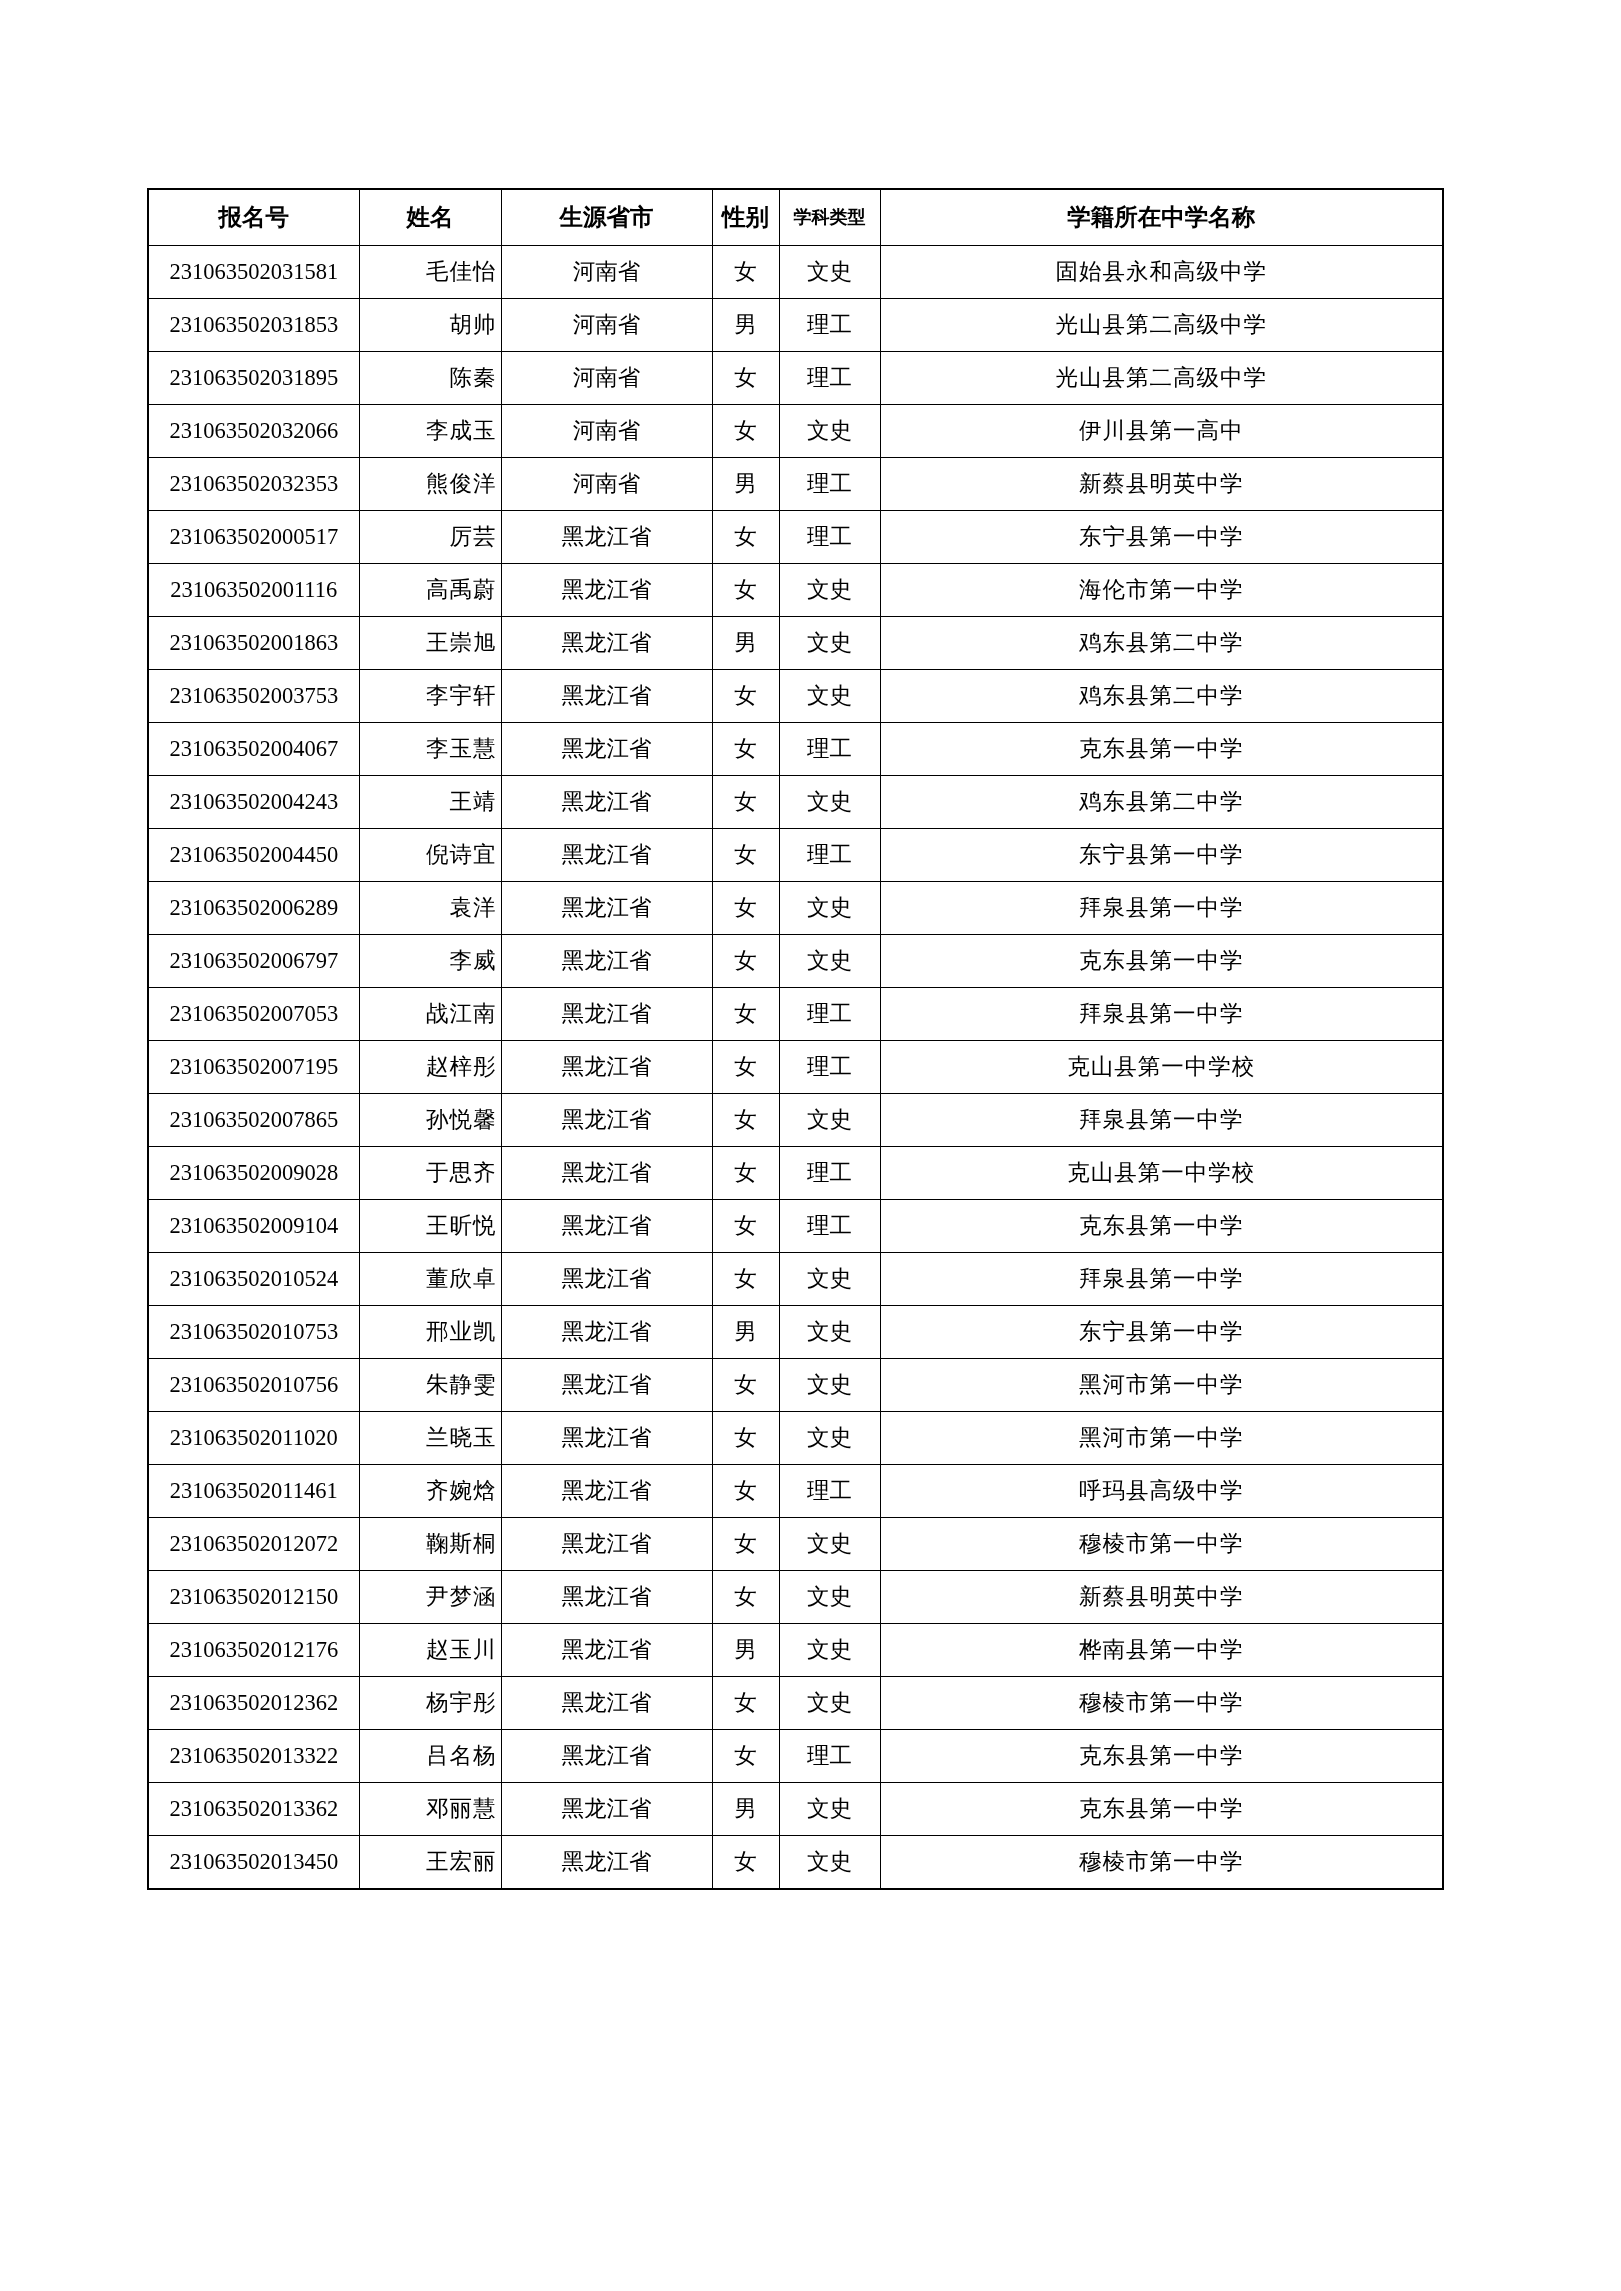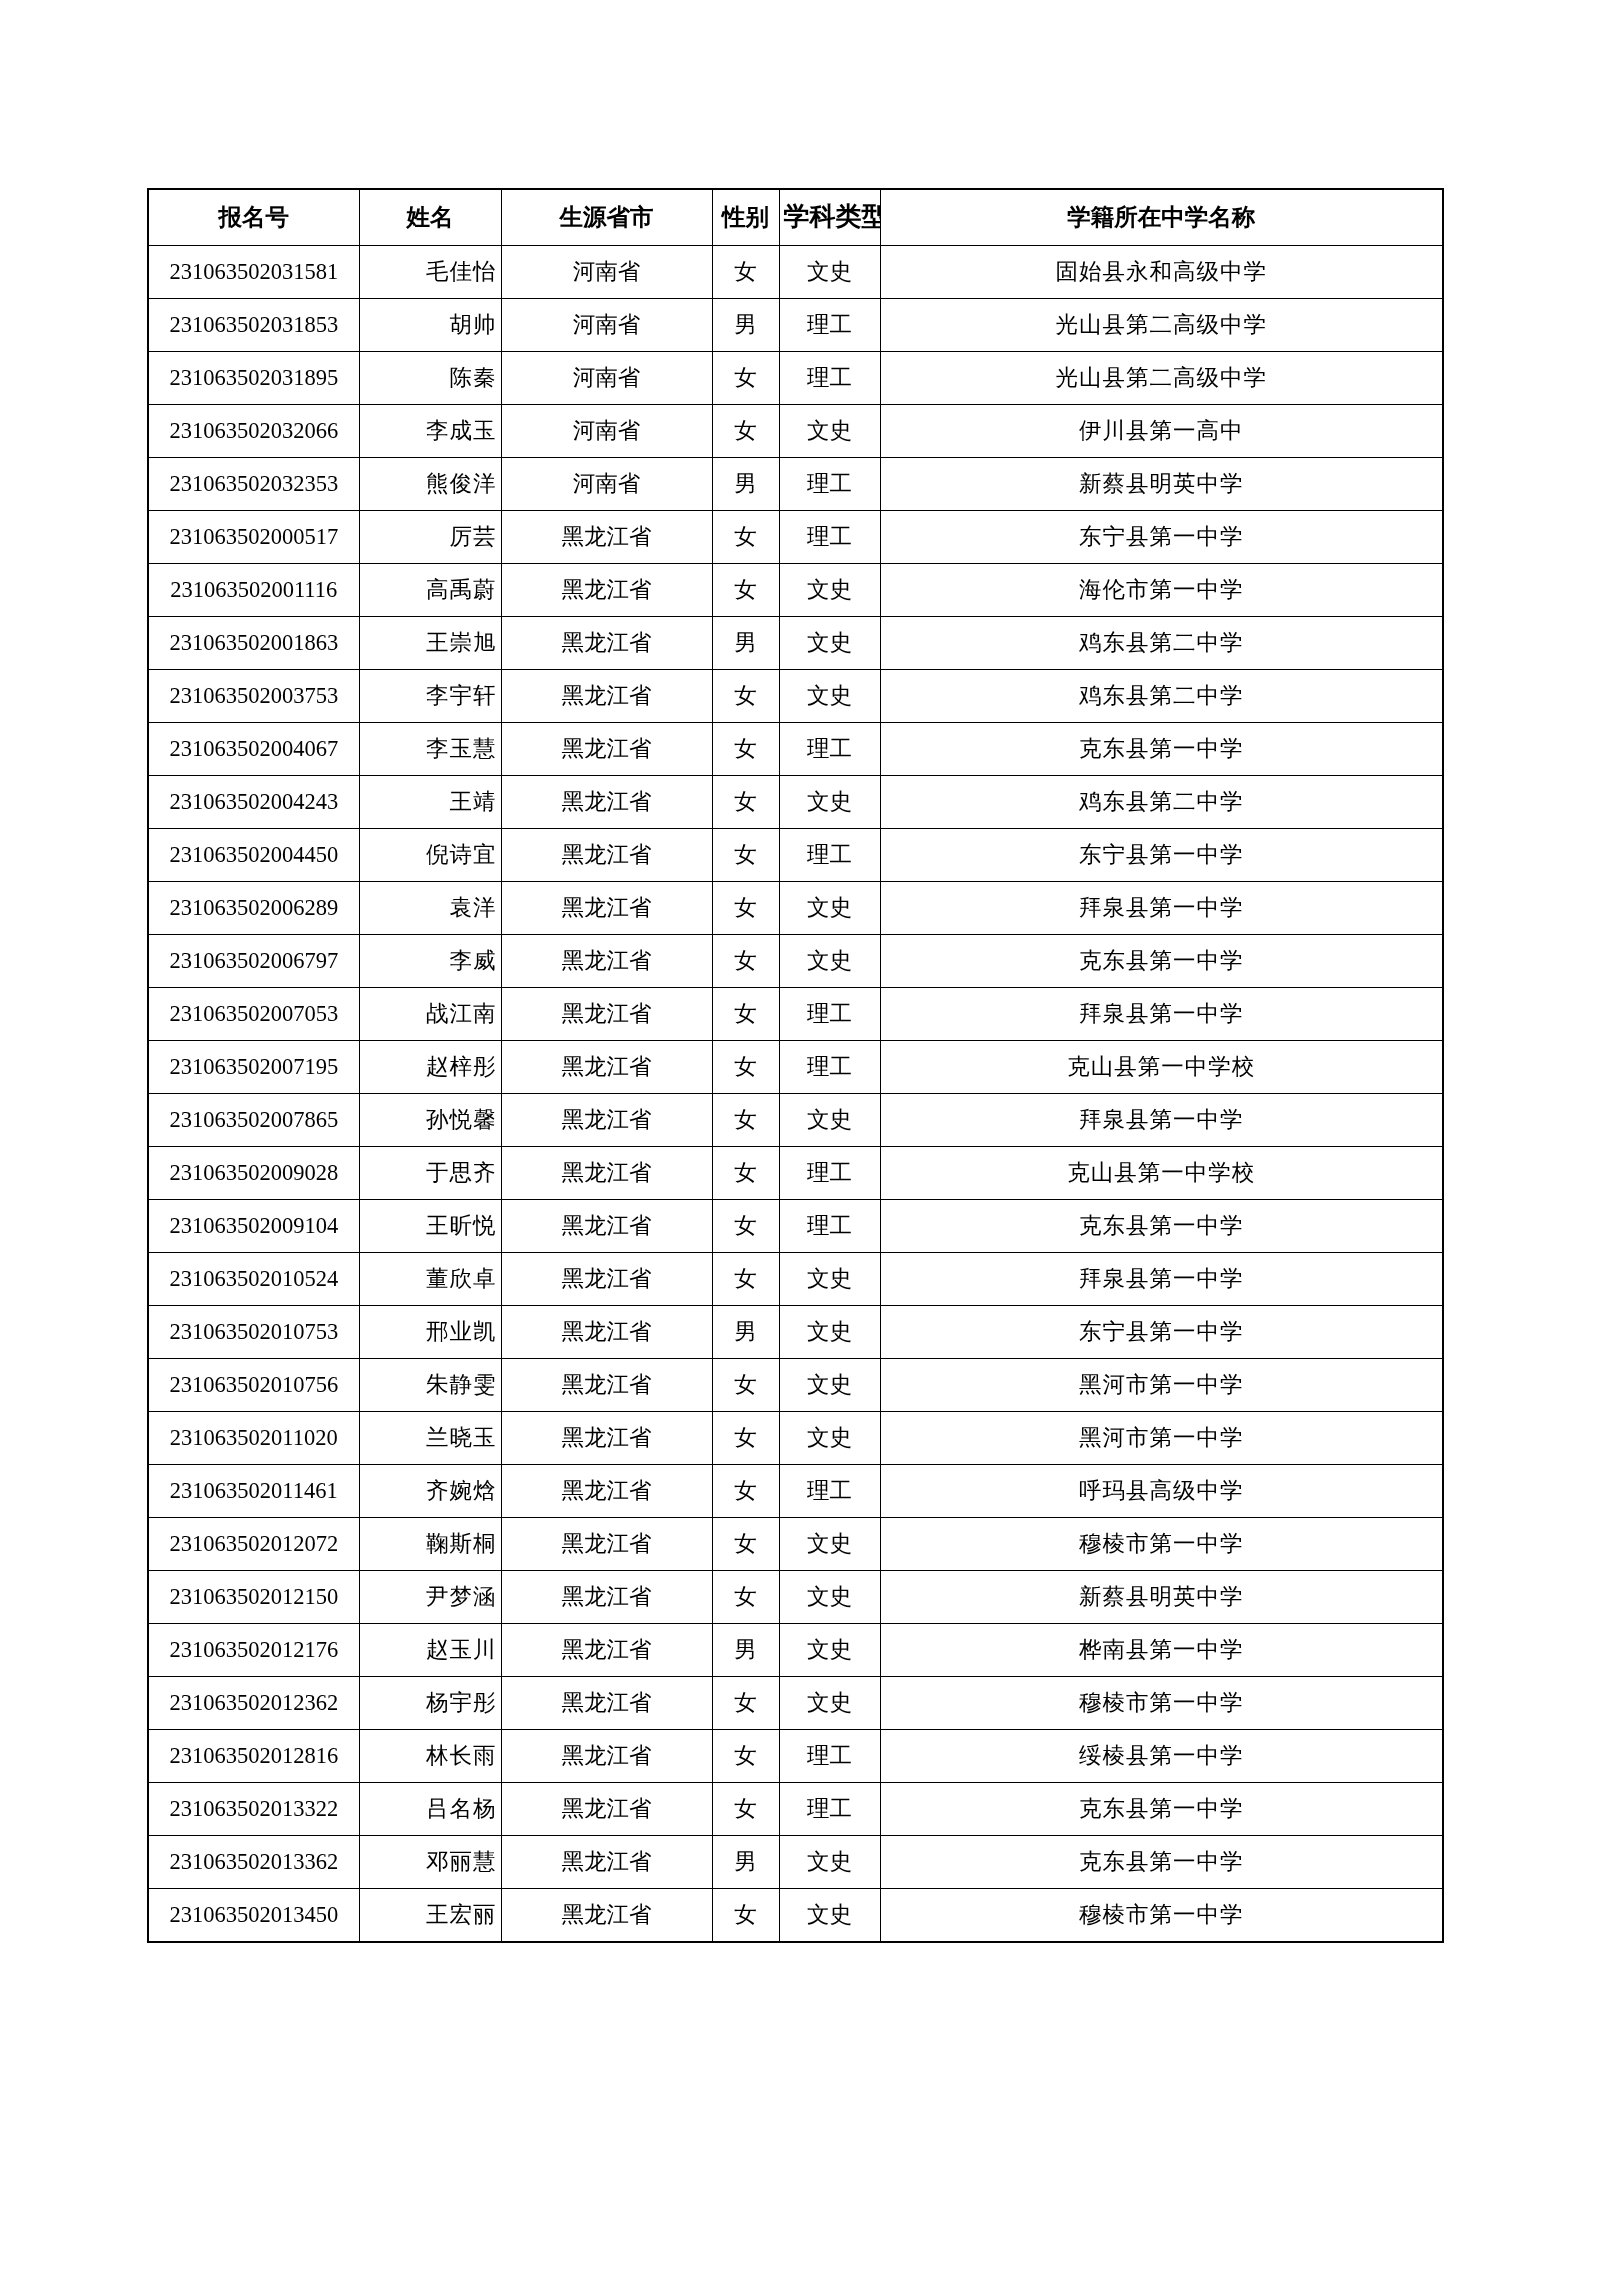--- a/index.html
+++ b/index.html
@@ -45,21 +45,21 @@
     line-height: 1.1;
     white-space: nowrap;
     overflow: hidden;
   }
   table.roster thead th {
     font-weight: bold;
     font-size: 23.5px;
     height: 55px;
   }
   table.roster thead th.type-head {
-    font-size: 26px;
+    font-size: 18px;
   }
   table.roster td.id-cell {
     font-family: "Liberation Serif", "DejaVu Serif", serif;
     letter-spacing: 0px;
     font-size: 22.5px;
   }
   table.roster td.name-cell { letter-spacing: 1px; text-align: right; }
   table.roster td.school-cell { letter-spacing: 1px; text-align: center; }
 </style>
 </head>
@@ -304,28 +304,20 @@
         </tr>
         <tr>
           <td class="id-cell">231063502012362</td>
           <td class="name-cell">杨宇彤</td>
           <td class="prov-cell">黑龙江省</td>
           <td class="sex-cell">女</td>
           <td class="type-cell">文史</td>
           <td class="school-cell">穆棱市第一中学</td>
         </tr>
         <tr>
-          <td class="id-cell">231063502012816</td>
-          <td class="name-cell">林长雨</td>
-          <td class="prov-cell">黑龙江省</td>
-          <td class="sex-cell">女</td>
-          <td class="type-cell">理工</td>
-          <td class="school-cell">绥棱县第一中学</td>
-        </tr>
-        <tr>
           <td class="id-cell">231063502013322</td>
           <td class="name-cell">吕名杨</td>
           <td class="prov-cell">黑龙江省</td>
           <td class="sex-cell">女</td>
           <td class="type-cell">理工</td>
           <td class="school-cell">克东县第一中学</td>
         </tr>
         <tr>
           <td class="id-cell">231063502013362</td>
           <td class="name-cell">邓丽慧</td>

